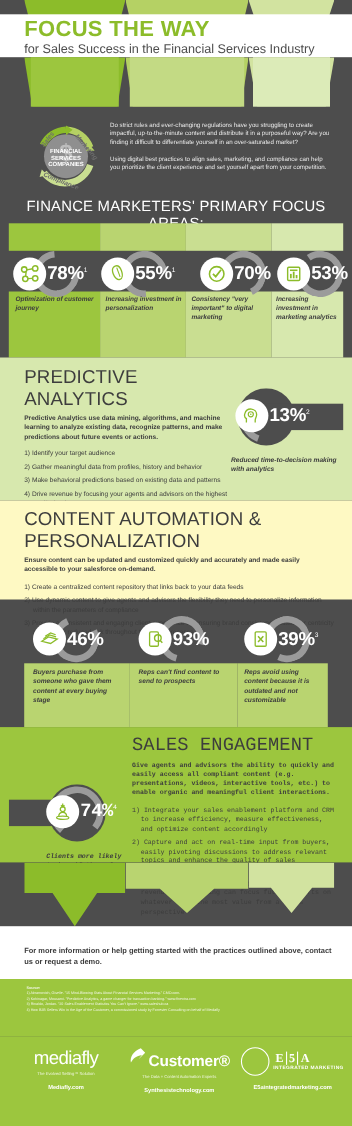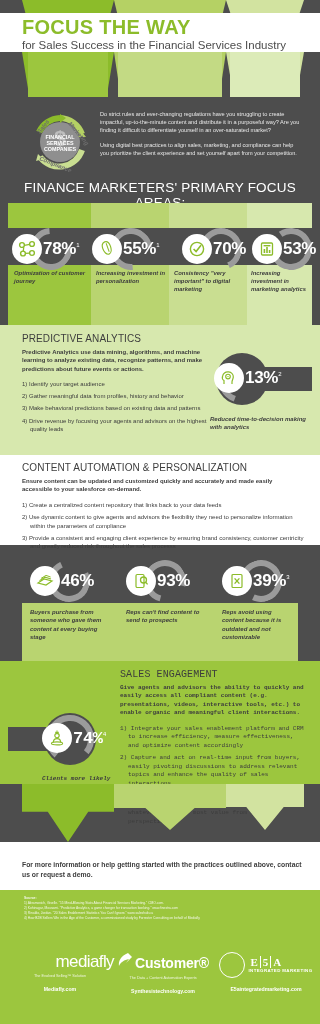--- a/index.html
+++ b/index.html
@@ -73,36 +73,36 @@
   .pct { position:relative; z-index:3; color:#ffffff; font-size:17px; font-weight:bold;
          margin-left:1px; letter-spacing:-.3px; }
   .pct sup { font-size:6px; vertical-align:super; font-weight:normal; }
 
   .fb-cap { position:absolute; top:66px; font-style:italic; font-weight:bold;
             color:#3d3d3d; font-size:5.9px; line-height:8.2px; }
 
   
   .sec { position:absolute; left:0; width:320px; }
   .sec-inner { position:relative; height:100%; }
-  .sec h2 { font-size:10px; font-weight:normal; color:#3d3d3d; letter-spacing:.1px; }
+  .sec h2 { font-size:17px; font-weight:normal; color:#3d3d3d; letter-spacing:.1px; }
   .sec .lede { font-size:6px; font-weight:bold; color:#3d3d3d; line-height:8.4px; margin-top:4px; }
   .sec ol { list-style:none; margin-top:7px; }
   .sec ol li { font-size:6px; color:#3d3d3d; line-height:8.6px; margin-bottom:3.5px;
                padding-left:8px; text-indent:-8px; }
 
   
   #predictive { top:325px; height:130px; background:#d7e8ae; }
   #predictive .pa-pad { padding:8px 0 0 22px; width:218px; }
   .pa-stat { position:absolute; right:8px; top:28px; width:104px; }
   .pa-blob { position:absolute; right:0; top:0; width:104px; height:60px; }
   .pa-cap { position:absolute; right:6px; top:62px; width:96px; font-style:italic; font-weight:bold;
             color:#3d3d3d; font-size:6px; line-height:8.4px; }
 
   
-  #content-auto { top:455px; height:90px; background:#ffffff; }
+  #content-auto { top:455px; height:90px; background:#fef9c3; }
   #content-auto .ca-pad { padding:7px 16px 0 22px; }
 
   
   .midband { position:absolute; top:545px; left:0; width:320px; height:116px; }
   .mb-col { position:absolute; top:0; height:116px; }
   .mb-col .bg-bot { position:absolute; top:58px; left:0; right:0; height:58px; background:#b9d470; }
   .mb1 { left:22px;  width:96px; }
   .mb2 { left:118px; width:98px; }
   .mb3 { left:216px; width:82px; }
   .mb-cap { position:absolute; top:63px; font-style:italic; font-weight:bold;
@@ -137,21 +137,21 @@
   .sources .lbl { font-size:3.4px; font-weight:bold; color:#f2f7e6; line-height:4.6px; }
   .sources li { list-style:none; font-size:3.3px; color:#f2f7e6; line-height:5px;
                 white-space:nowrap; overflow:hidden; }
 
   
   .footer { position:absolute; top:942px; left:0; width:320px; height:82px; background:#9cc63e; }
   .flogo { position:absolute; top:10px; text-align:center; }
   .fl1 { left:6px;   width:108px; }
   .fl2 { left:110px; width:106px; }
   .fl3 { left:214px; width:104px; }
-  .fl-name { color:#ffffff; font-weight:bold;text-align:right; }
+  .fl-name { color:#ffffff; font-weight:bold; }
   .fl-tag  { color:#eef5dd; font-size:3.8px; margin-top:2px; }
   .fl-url  { color:#ffffff; font-size:5.2px; font-weight:bold; margin-top:8px; }
   .mf-name { font-size:17px; letter-spacing:-.6px; font-weight:normal; }
   .sy-name { font-size:14px; letter-spacing:-.2px; }
   .e5a-box { display:flex; align-items:center; justify-content:center; gap:3px; }
   .e5a-letters { display:flex; color:#fff; font-family:"Liberation Serif", serif;
                  font-size:11px; font-weight:bold; align-items:center; }
   .e5a-letters span { padding:0 2px; border-right:1px solid #fff; }
   .e5a-letters span:last-child { border-right:none; }
   .e5a-sub { color:#fff; font-size:4.4px; font-weight:bold; letter-spacing:.4px; line-height:5.6px; }

